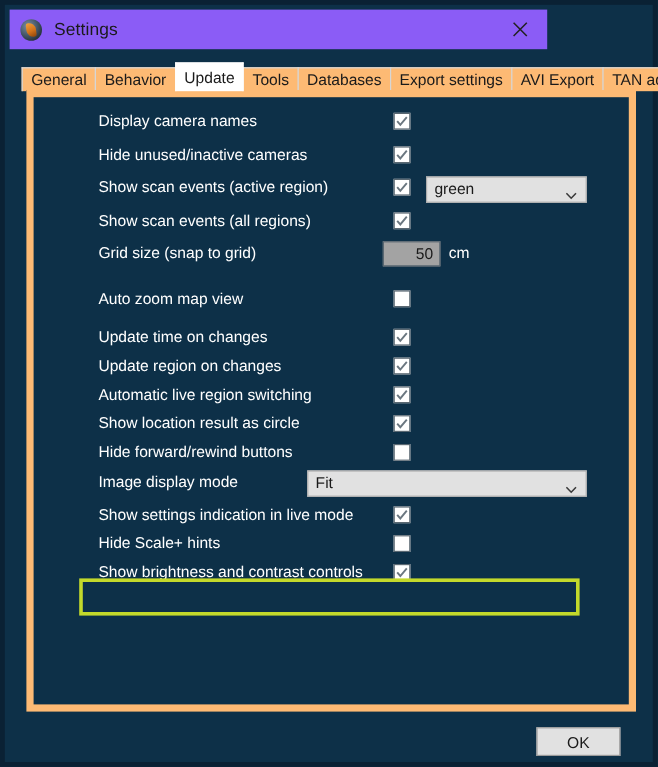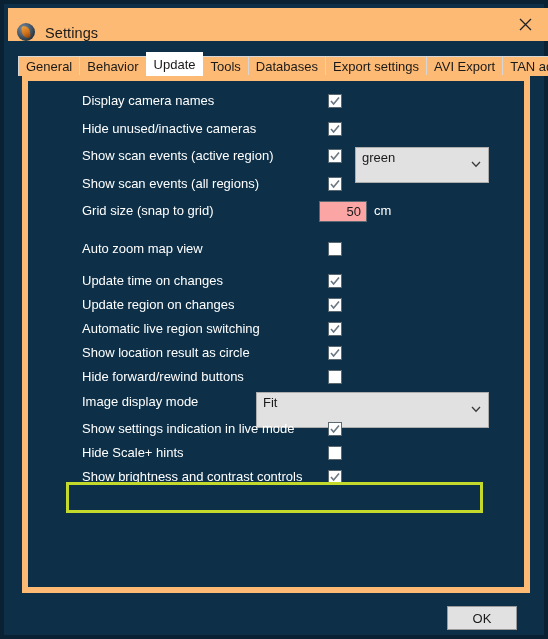--- a/index.html
+++ b/index.html
@@ -21,25 +21,25 @@
     height: 639px;
     background: #0d3048;
     border: 4px solid #0a2134;
     box-sizing: border-box;
   }
 
   
   #titlebar {
     position: absolute;
     left: 4px; top: 4px;
-    width: 540px;
+    width: 448px;
     height: 33px;
-    background: #fdba74;
+    background: #8b5cf6;
     display: flex;
-    align-items: flex-end;
+    align-items: center;
   }
   #title-icon {
     width: 18px; height: 18px;
     margin-left: 9px;
     border-radius: 50%;
     background: radial-gradient(circle at 35% 32%, #7a8fa3 0%, #4a5c6d 42%, #2a3742 72%, #18222b 100%);
     position: relative;
     overflow: hidden;
     flex: none;
   }
@@ -139,21 +139,21 @@
     background: #ffffff;
     border: 1px solid #5a6872;
     box-sizing: border-box;
     cursor: default;
   }
   .cb svg { position:absolute; left:1px; top:1px; display:block; }
 
   
   .combo {
     position: absolute;
-    height: 36px;
+    height: 22px;
     background: #e1e1e1;
     border: 1px solid #adadad;
     box-sizing: border-box;
     cursor: default;
   }
   .combo .val {
     position: absolute;
     left: 6px; top: 0;
     line-height: 20px;
     font-size: 13px;
@@ -162,21 +162,21 @@
   }
   .combo .chev {
     position: absolute;
     right: 7px; top: 6px;
   }
 
   
   .txt {
     position: absolute;
     height: 21px;
-    background: #fca5a5;
+    background: #a3a3a3;
     border: 1px solid #5a6872;
     box-sizing: border-box;
   }
   .txt .v {
     position: absolute;
     right: 5px; top: 0;
     line-height: 19px;
     font-size: 13px;
     color: #1a1a1a;
   }

